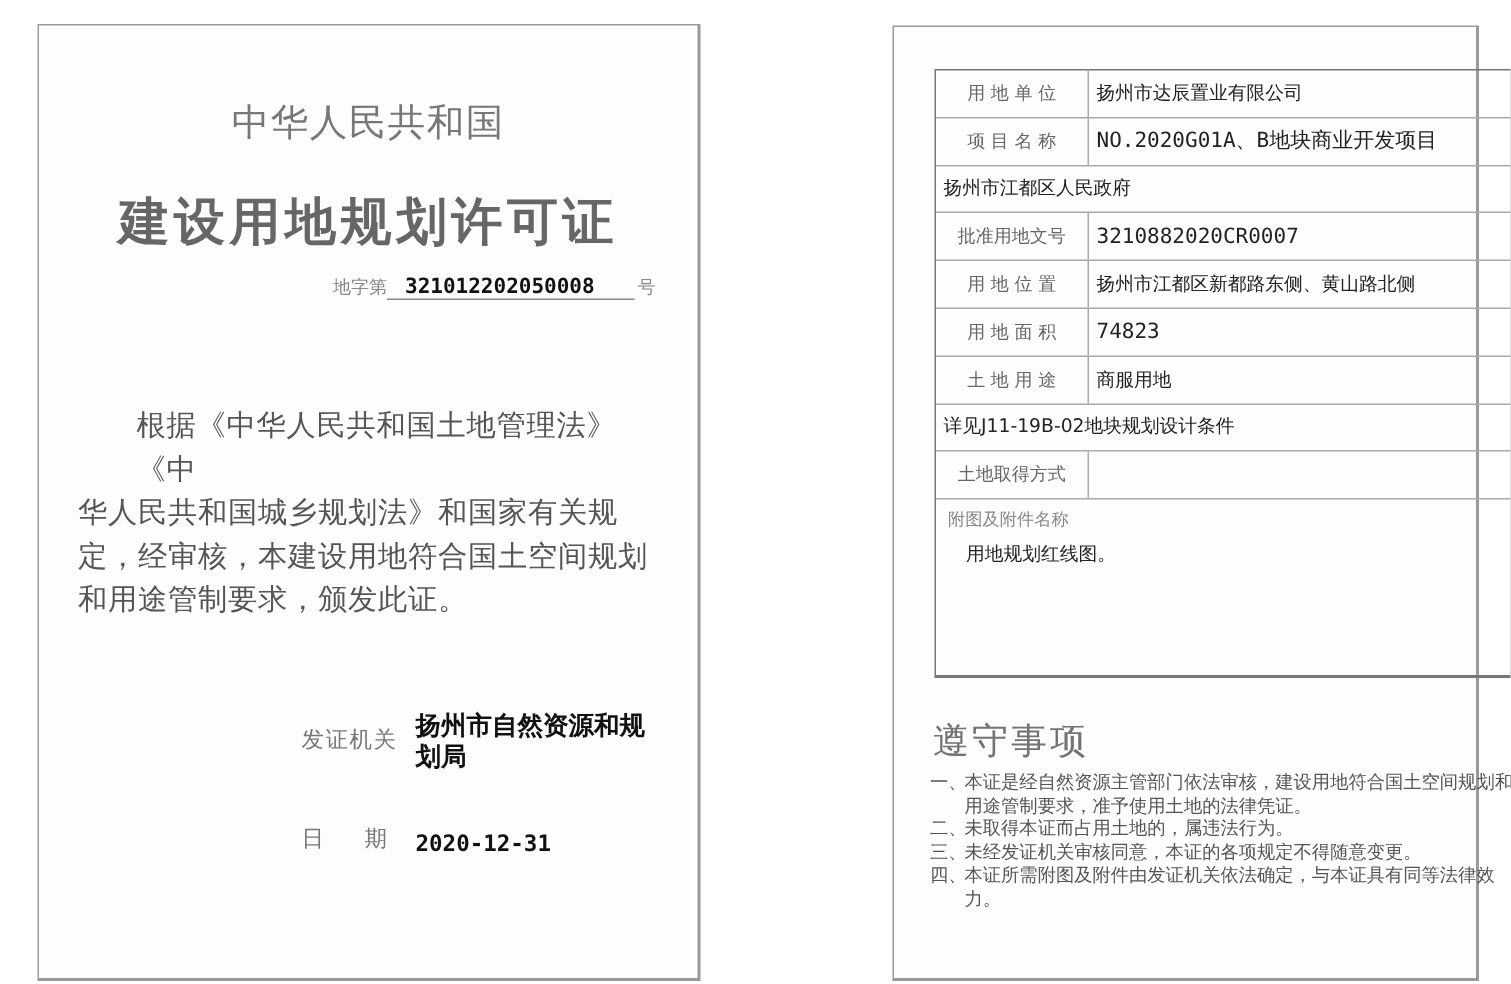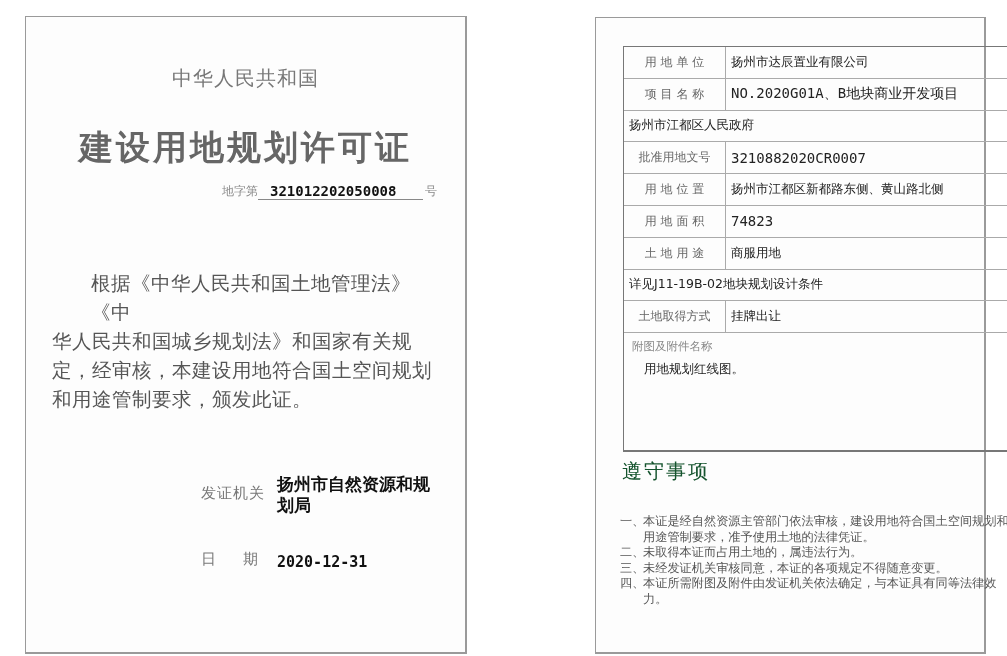--- a/index.html
+++ b/index.html
@@ -4,21 +4,21 @@
 <style>
   html, body { margin: 0; padding: 0; }
   body {
     width: 1007px; height: 656px; background: #ffffff; position: relative; overflow: hidden;
     font-family: "DejaVu Sans", sans-serif; color: #555;
   }
   .page { position: absolute; border: 1px solid #9a9a9a; background: #fdfdfd; box-sizing: border-box; }
   #page-left { left: 25px; top: 16px; width: 442px; height: 638px; border-width: 1px 2px 2px 1px; }
   #page-right { left: 547px; top: 17px; width: 391px; height: 637px; border-width: 1px 2px 2px 1px; margin-left: 48px; }
 
-  .country { position: absolute; left: 0; width: 100%; top: 48px; text-align: center; font-size: 20px; color: #777; font-family: "DejaVu Serif", serif; letter-spacing: 1px; }
+  .country { position: absolute; left: 0; width: 100%; top: 48px; text-align: center; font-size: 25px; color: #777; font-family: "DejaVu Serif", serif; letter-spacing: 1px; }
   .cert-title { position: absolute; left: 0; width: 100%; top: 108px; text-align: center; font-size: 34px; color: #666; font-weight: bold; letter-spacing: 3px; }
   .serial-row { position: absolute; left: 196px; top: 166px; font-size: 12px; color: #888; display: flex; align-items: flex-end; }
   .serial-val { display: inline-block; width: 165px; border-bottom: 1px solid #888; color: #111; font-family: "DejaVu Sans Mono", monospace; font-size: 14px; font-weight: bold; padding-left: 12px; box-sizing: border-box; line-height: 16px; }
   .serial-suffix { margin-left: 2px; }
 
   .body-text { position: absolute; left: 26px; top: 252px; width: 395px; font-size: 19.5px; line-height: 29px; color: #555; letter-spacing: 0.5px; }
   .body-text .indent { padding-left: 39px; }
 
   .issuer-row { position: absolute; left: 175px; top: 457px; display: flex; }
   .issuer-label { font-size: 15px; color: #777; width: 76px; letter-spacing: 1px; margin-top: 10px; }
@@ -29,21 +29,21 @@
 
   .table { position: absolute; left: 27px; top: 28px; width: 386px; height: 406px; border: 1px solid #777; border-width: 1px 2px 2px 1px; box-sizing: border-box; }
   .trow { display: flex; height: 31.8px; border-bottom: 1px solid #aaa; box-sizing: border-box; }
   .tlabel { width: 101px; border-right: 1px solid #aaa; font-size: 12px; color: #666; display: flex; align-items: center; justify-content: center; letter-spacing: 0; }
   .tval { flex: 1; font-size: 12.5px; color: #222; display: flex; align-items: center; padding-left: 5px; }
   .tval.mono { font-family: "DejaVu Sans Mono", monospace; font-size: 14px; }
   .attach { padding: 6px 8px; }
   .attach-label { font-size: 11.5px; color: #888; }
   .attach-val { font-size: 12.5px; color: #222; margin-top: 7px; padding-left: 12px; }
 
-  .notice-title { position: absolute; left: 26px; top: 440px; font-size: 20px; color: #14532d; letter-spacing: 2px; }
+  .notice-title { position: absolute; left: 26px; top: 460px; font-size: 24px; color: #737373; letter-spacing: 2px; }
   .notice-list { position: absolute; left: 24px; top: 496px; width: 395px; font-size: 12.2px; color: #555; line-height: 15.5px; }
   .notice-item { display: flex; }
   .notice-num { width: 23px; flex: none; }
   .notice-text { flex: 1; }
 </style>
 </head>
 <body>
 
 <div class="page" id="page-left">
   <div class="country">中华人民共和国</div>
@@ -97,21 +97,20 @@
     </div>
     <div class="trow">
       <div class="tlabel">土 地 用 途</div>
       <div class="tval">商服用地</div>
     </div>
     <div class="trow">
       <div class="tval">详见J11-19B-02地块规划设计条件</div>
     </div>
     <div class="trow">
       <div class="tlabel">土地取得方式</div>
-      <div class="tval">挂牌出让</div>
     </div>
     <div class="attach">
       <div class="attach-label">附图及附件名称</div>
       <div class="attach-val">用地规划红线图。</div>
     </div>
   </div>
 
   <div class="notice-title">遵守事项</div>
   <div class="notice-list">
     <div class="notice-item">

